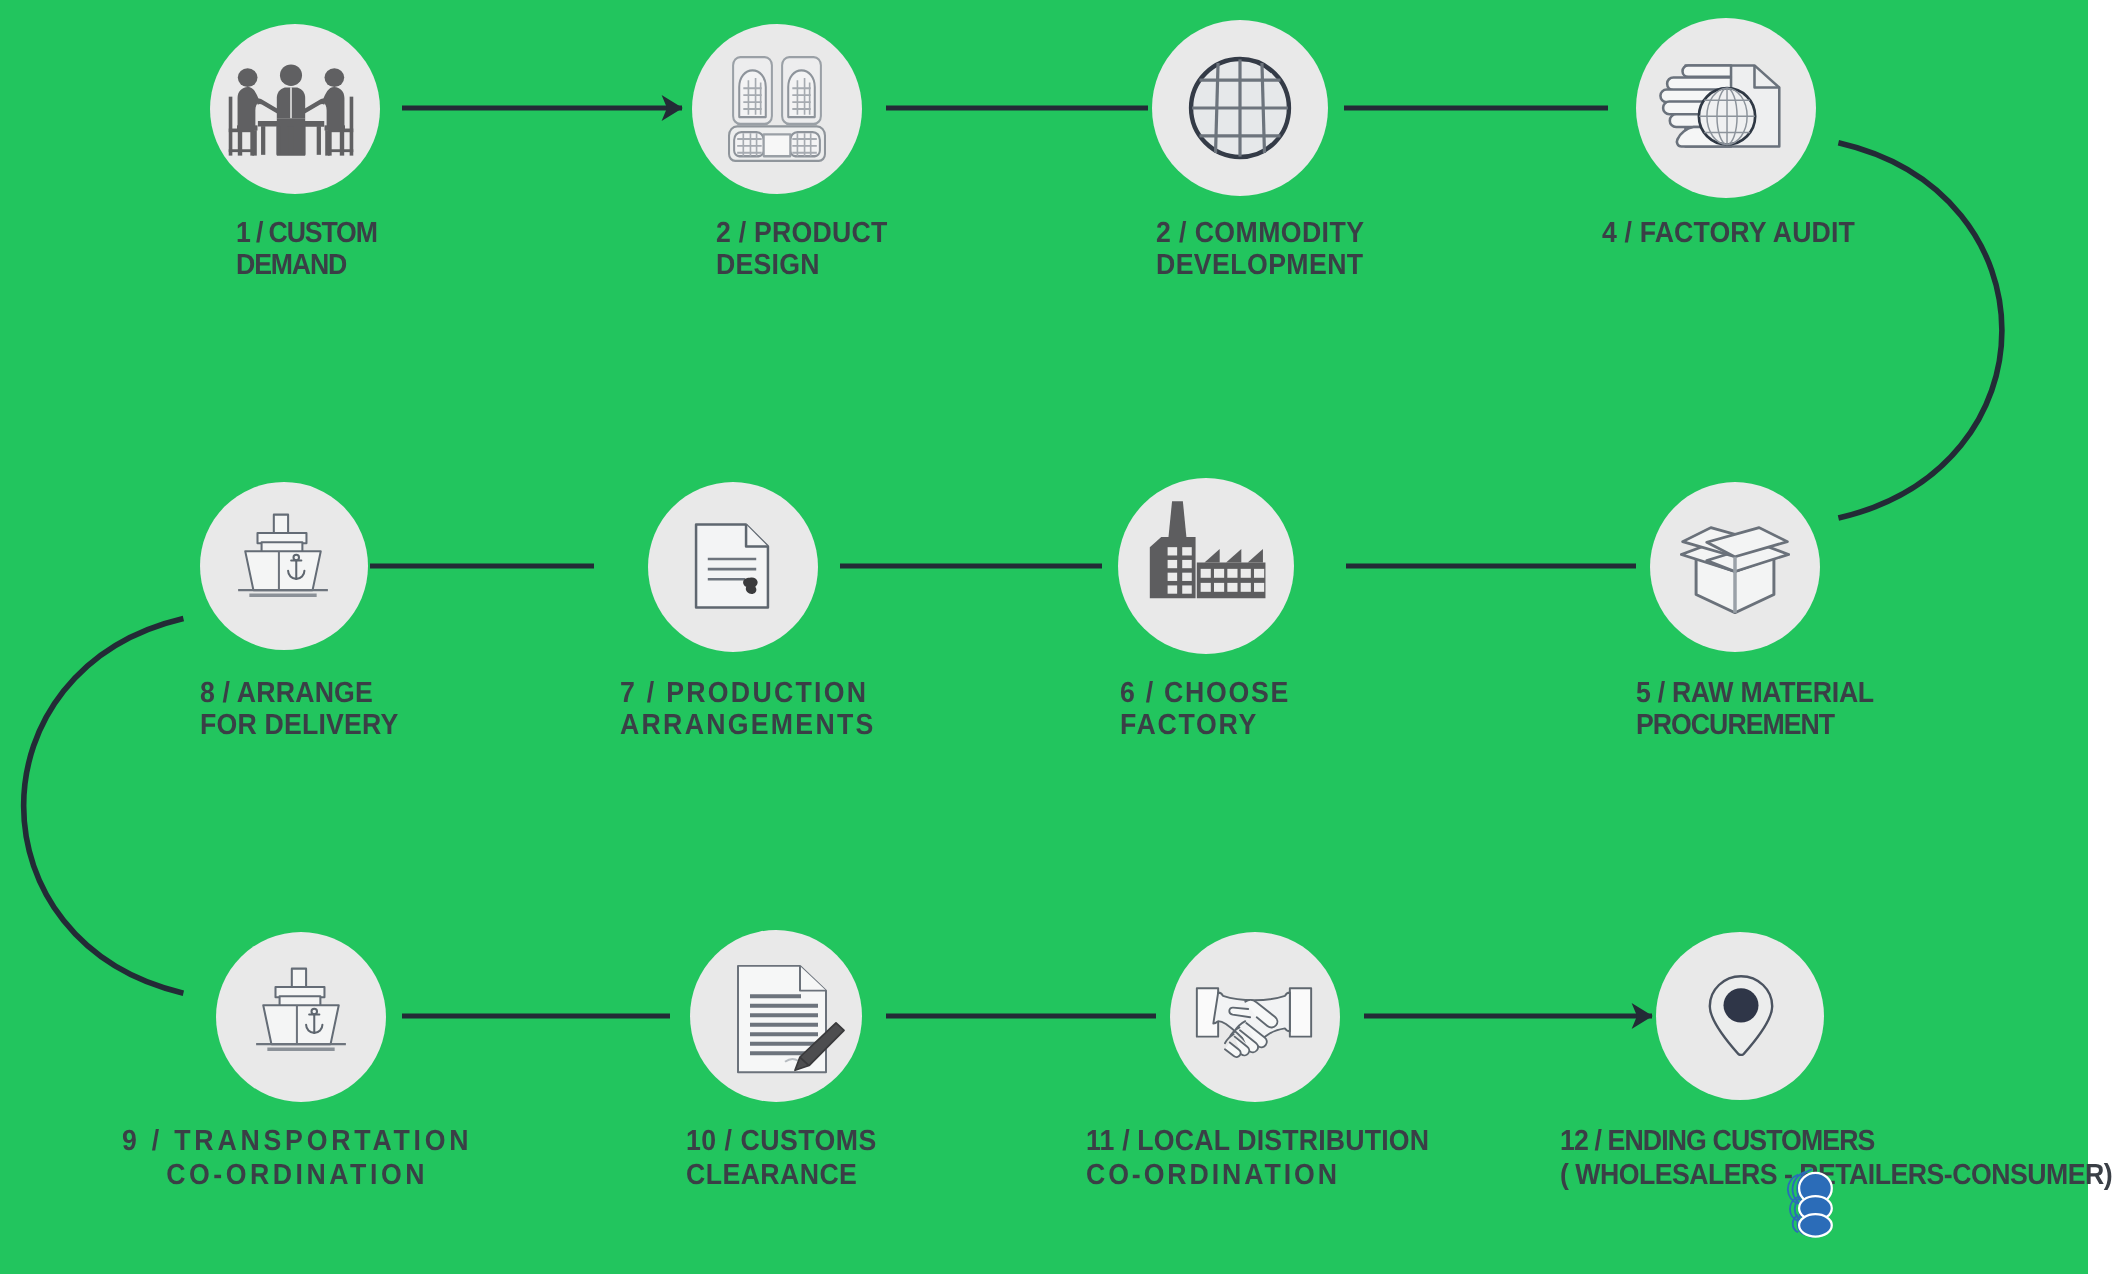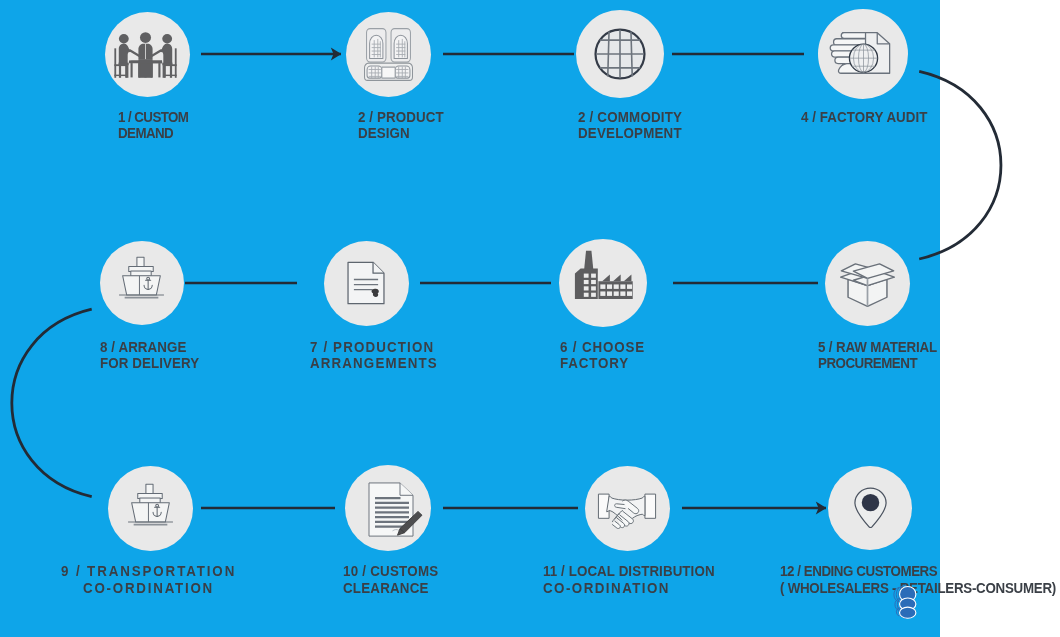--- a/index.html
+++ b/index.html
@@ -1,17 +1,17 @@
 <!DOCTYPE html>
 <html><head>
 <meta charset="utf-8">
 <style>
   html,body{margin:0;padding:0;}
   body{width:1060px;height:637px;background:#ffffff;font-family:"Liberation Sans",sans-serif;overflow:hidden;}
-  #stage{position:relative;width:940px;height:637px;background:#0ea5e9;}
+  #stage{position:relative;width:1044px;height:637px;background:#22c55e;}
   .node{position:absolute;left:0;top:0;}
   .disc{position:absolute;border-radius:50%;background:#e9e9e9;}
   .ico{position:absolute;display:block;}
   .lbl{position:absolute;font-size:14.5px;font-weight:bold;color:#3a3f46;line-height:16.4px;white-space:pre;transform:scaleX(0.92);transform-origin:0 0;}
   svg.conn{position:absolute;left:0;top:0;width:1060px;height:637px;overflow:visible;}
   #wm{position:absolute;}
 </style>
 </head>
 <body>
 

